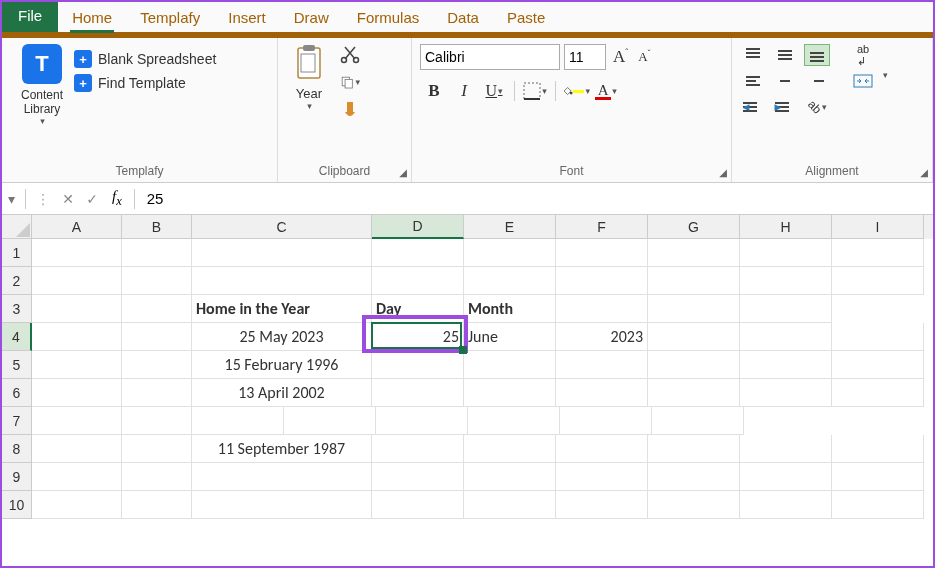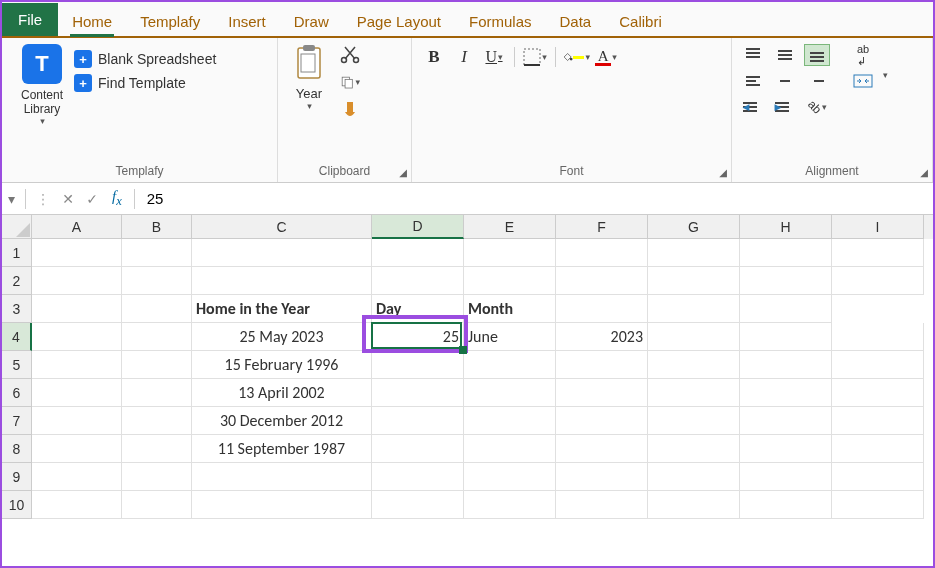--- a/index.html
+++ b/index.html
@@ -1,19 +1,19 @@
 <!DOCTYPE html>
 <html><head>
 <meta charset="utf-8">
 <style>
   * { box-sizing: border-box; margin: 0; padding: 0; }
   body { font-family: "Segoe UI", Arial, sans-serif; font-size: 14px; background: #fff; color: #333; border: 2px solid #9b4de0; width: 935px; height: 568px; overflow: hidden; }
   
   
-  .tabs { display: flex; align-items: flex-end; height: 36px; background: #fafafa; border-bottom: 2px solid #a16207; }
+  .tabs { display: flex; align-items: flex-end; height: 36px; background: #fafafa; border-bottom: 6px solid #a16207; }
   .tab { padding: 8px 14px 6px; cursor: pointer; font-size: 15px; color: #a16207; }
   .tab-file { background: #217346; color: #fff; padding: 8px 16px; font-weight: 400; }
   .tab-active { font-weight: 400; position: relative; }
   .tab-active::after { content: ""; position: absolute; left: 12px; right: 12px; bottom: -1px; height: 3px; background: #217346; }
   
   
   .ribbon { display: flex; background: #fafafa; border-bottom: 1px solid #ccc; height: 145px; }
   .group { display: flex; flex-direction: column; justify-content: space-between; padding: 6px 8px 2px; border-right: 1px solid #ddd; position: relative; }
   .group-label { text-align: center; font-size: 12px; color: #666; padding: 2px 0; }
   .group-body { flex: 1; display: flex; align-items: flex-start; }
@@ -48,21 +48,21 @@
   .align-btn { width: 26px; height: 22px; display: flex; align-items: center; justify-content: center; cursor: pointer; }
   .align-btn.sel { background: #d0e7d0; border: 1px solid #7bb77b; }
   .bars { display:flex;flex-direction:column;gap:2px;width:14px;}
   .bars span{height:2px;background:#444;}
   
   
   .formula-bar { display: flex; align-items: center; height: 32px; border-bottom: 1px solid #ccc; background: #fff; }
   .name-box { width: 110px; height: 24px; margin: 0 6px; border: 1px solid #aaa; padding: 0 6px; font-size: 14px; background: #fff; }
   .name-dd { color:#777; padding:0 6px; cursor:pointer;}
   .fb-btn { width: 24px; text-align: center; color: #888; cursor: pointer; }
-  .fx { font-style: italic; font-family: serif; font-size: 15px; color: #0369a1; padding: 0 8px; }
+  .fx { font-style: italic; font-family: serif; font-size: 15px; color: #000000; padding: 0 8px; }
   .formula-input { flex: 1; height: 24px; border: none; padding: 0 8px; font-size: 15px; outline: none; }
   .vsep { width:1px;height:20px;background:#ccc;margin:0 4px;}
   
   
   .sheet { position: relative; }
   .corner { position: absolute; left: 0; top: 0; width: 30px; height: 24px; background: #f0f0f0; border-right: 1px solid #ccc; border-bottom: 1px solid #ccc; }
   .col-headers { display: flex; margin-left: 30px; background: #f0f0f0; height: 24px; }
   .col-h { border-right: 1px solid #ccc; border-bottom: 1px solid #ccc; display: flex; align-items: center; justify-content: center; font-size: 14px; color: #333; cursor: pointer; }
   .col-h.sel { background: #d8e8d8; border-bottom: 2px solid #177245;}
   .rows { }
@@ -80,24 +80,23 @@
 </style>
 </head>
 <body>
 
 <div class="tabs">
   <div class="tab tab-file">File</div>
   <div class="tab tab-active">Home</div>
   <div class="tab">Templafy</div>
   <div class="tab">Insert</div>
   <div class="tab">Draw</div>
-  <div class="tab">Page Layout</div>
   <div class="tab">Formulas</div>
   <div class="tab">Data</div>
-  <div class="tab">Calibri</div>
+  <div class="tab">Paste</div>
 </div>
 
 <div class="ribbon">
 
   <div class="group" style="width:276px;">
     <div class="group-body">
       <div class="big-btn">
         <div class="t-icon">T</div>
         <span>Content Library</span>
         <span class="dd">▾</span>
@@ -149,20 +148,26 @@
             </svg>
         </div>
       </div>
     </div>
     <div class="group-label">Clipboard</div>
     <div class="launcher">◢</div>
   </div>
 
   <div class="group" style="width:320px;">
     <div class="group-body" style="flex-direction:column;">
+      <div class="font-row">
+        <input class="font-name" value="Calibri" style="">
+        <input class="font-size" value="11" style="">
+        <span class="sz-btn" style="font-size:17px;">A<sup style="font-size:9px;">ˆ</sup></span>
+        <span class="sz-btn" style="font-size:13px;">A<sup style="font-size:8px;">ˇ</sup></span>
+      </div>
       <div class="fmt-row">
         <div class="fmt-btn" style="font-weight:bold;font-size:17px;">B</div>
         <div class="fmt-btn" style="font-style:italic;font-size:17px;">I</div>
         <div class="fmt-btn" style="text-decoration:underline;font-size:16px;">
             <span>U</span>
             <span class="dd">▾</span>
           </div>
         <div style="width:1px;height:20px;background:#ccc;margin:0 4px;"></div>
         <div class="fmt-btn">
           <svg width="18" height="18" viewBox="0 0 18 18">
@@ -375,21 +380,20 @@
         <div class="cell" style="width: 92px;"></div>
         <div class="cell" style="width: 92px;"></div>
         <div class="cell" style="width: 92px;"></div>
         <div class="cell" style="width: 92px;"></div>
         <div class="cell" style="width: 92px;"></div>
       </div>
       <div class="row">
         <div class="row-h">7</div>
         <div class="cell" style="width: 90px;"></div>
         <div class="cell" style="width: 70px;"></div>
-        <div class="cell center" style="width: 180px;">30 December 2012</div>
         <div class="cell" style="width: 92px;"></div>
         <div class="cell" style="width: 92px;"></div>
         <div class="cell" style="width: 92px;"></div>
         <div class="cell" style="width: 92px;"></div>
         <div class="cell" style="width: 92px;"></div>
         <div class="cell" style="width: 92px;"></div>
       </div>
       <div class="row">
         <div class="row-h">8</div>
         <div class="cell" style="width: 90px;"></div>

